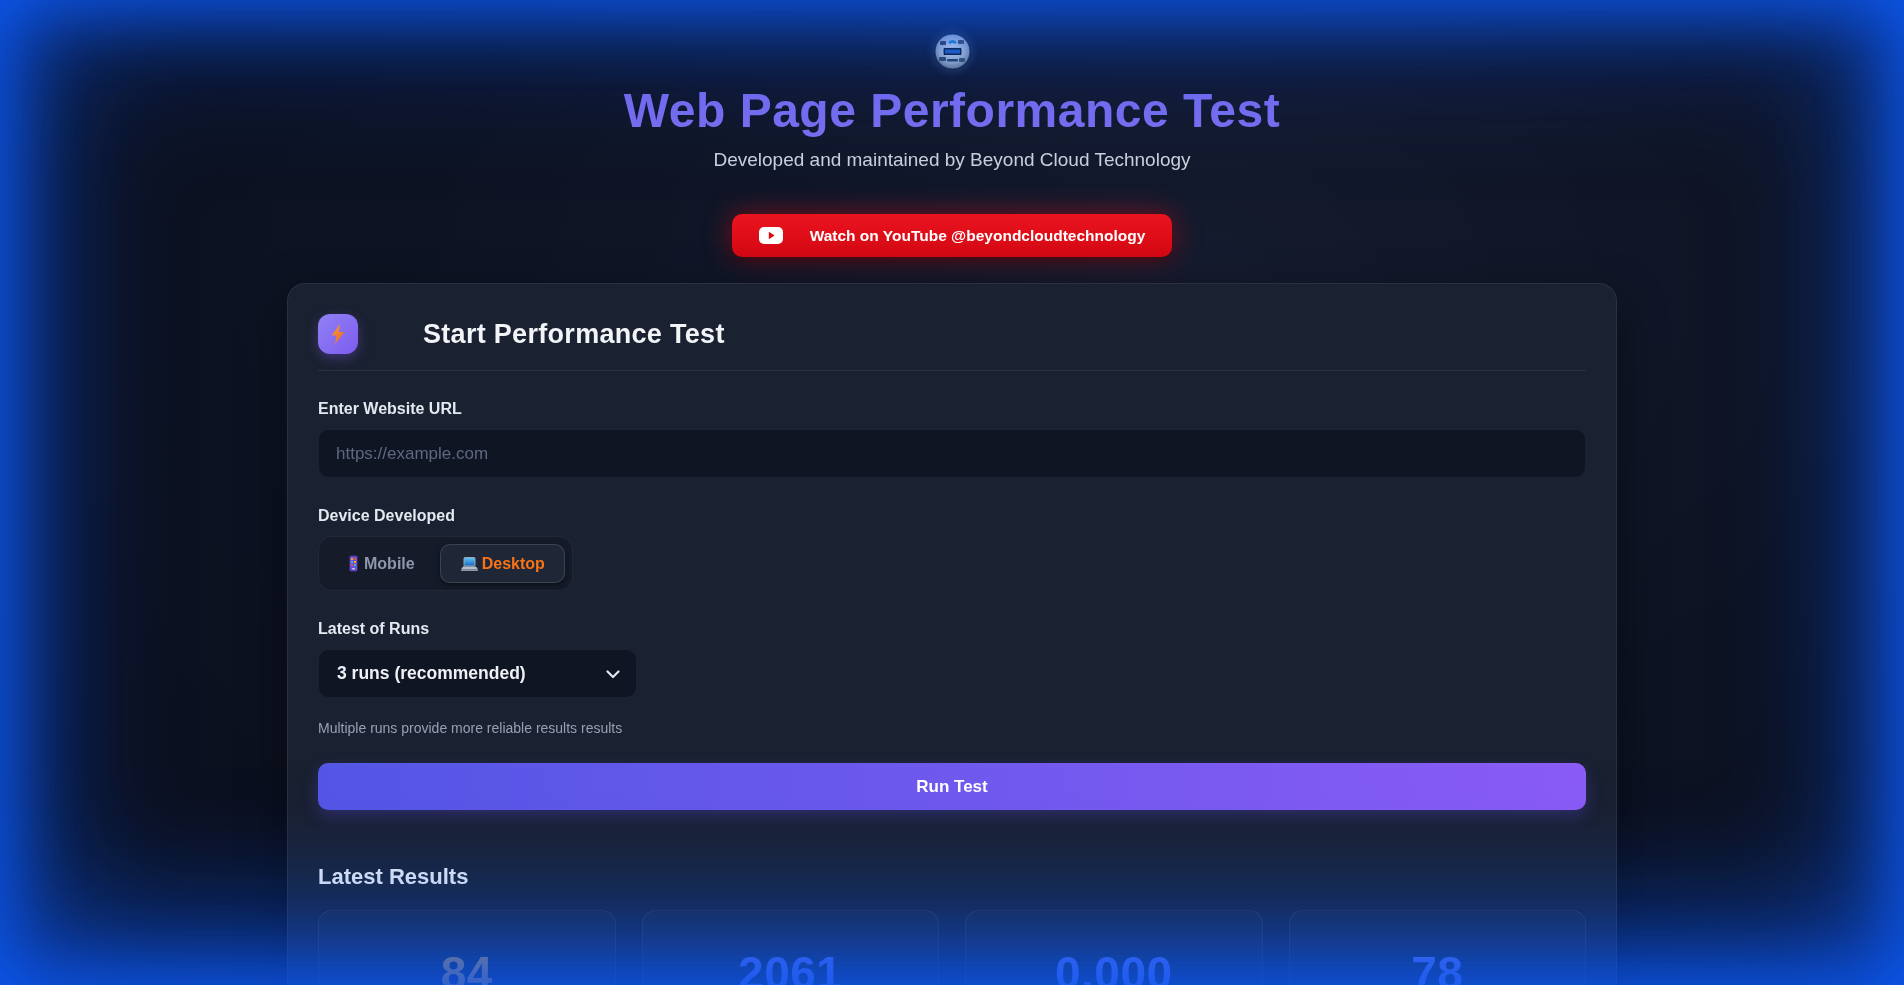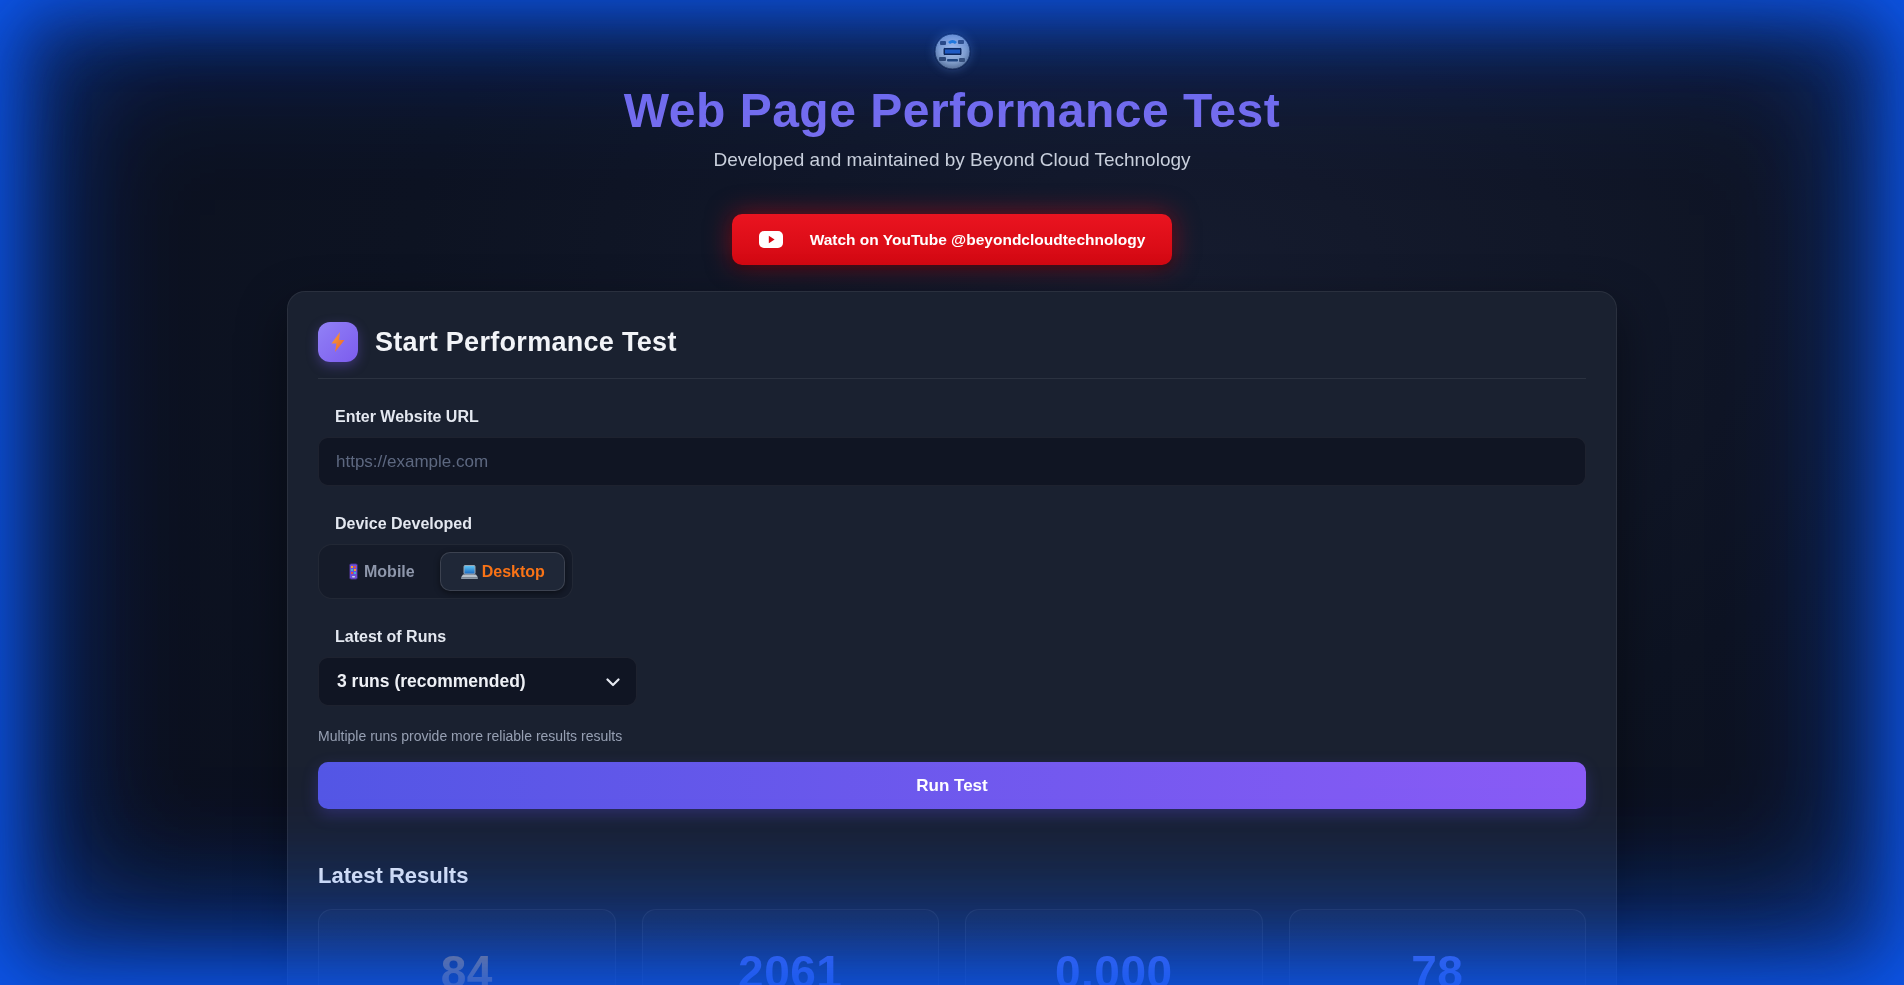--- a/index.html
+++ b/index.html
@@ -25,21 +25,21 @@
   }
   .logo { width: 37px; height: 37px; border-radius: 50%; overflow: hidden;
     box-shadow: 0 0 10px rgba(120,160,220,0.35); }
   .page-title {
     margin-top: 13px; font-size: 48px; font-weight: 800; letter-spacing: 0.5px;
     color: #7a6ff0; text-align: center;
   }
   .page-subtitle { margin-top: 11px; font-size: 19px; color: #ccd2dd; }
 
   .yt-btn {
-    margin-top: 43px; height: 51px; padding: 0 27px;
+    margin-top: 43px; height: 43px; padding: 0 27px;
     display: inline-flex; align-items: center; gap: 27px;
     background: linear-gradient(180deg, #ea1420 0%, #d30812 100%);
     border: none; border-radius: 10px; cursor: pointer;
     color: #ffffff; font-family: "Liberation Sans", sans-serif;
     font-size: 15.5px; font-weight: 700;
     box-shadow: 0 0 26px rgba(229, 9, 20, 0.5), 0 4px 10px rgba(0,0,0,0.4);
   }
   .yt-icon { display: inline-flex; }
 
   .card {
@@ -51,26 +51,26 @@
     box-shadow: 0 18px 50px rgba(0,0,0,0.45);
     align-self: center;
   }
   .card-header { display: flex; align-items: center; gap: 17px; }
   .bolt-badge {
     width: 40px; height: 40px; border-radius: 12px;
     background: linear-gradient(135deg, #9181f6 0%, #7c5cee 100%);
     display: flex; align-items: center; justify-content: center;
     box-shadow: 0 4px 12px rgba(124, 92, 238, 0.35);
   }
-  .card-title { font-size: 27px; font-weight: 800; color: #f2f4f8; letter-spacing: 0.3px; }
+  .card-title { font-size: 27px; font-weight: 800; color: #f2f4f8; letter-spacing: 0.3px; margin-left: 48px; }
   .divider { border: none; border-top: 1px solid rgba(255,255,255,0.08); margin-top: 16px; }
 
   .field-label {
     display: block; margin-top: 29px;
-    font-size: 16px; font-weight: 700; color: #e4e8f0; margin-left: 17px;
+    font-size: 16px; font-weight: 700; color: #e4e8f0;
   }
   .url-input {
     margin-top: 11px; width: 100%; height: 49px;
     background: #101523; border: 1px solid rgba(255,255,255,0.06);
     border-radius: 10px; padding: 0 17px;
     font-family: "Liberation Sans", sans-serif; font-size: 17px; color: #e5e8f0;
     outline: none;
   }
   .url-input::placeholder { color: #5d6880; }
 
@@ -96,21 +96,21 @@
   .select {
     margin-top: 11px; width: 319px; height: 49px;
     background: #101523; border: 1px solid rgba(255,255,255,0.06);
     border-radius: 10px; padding: 0 16px 0 18px;
     display: flex; align-items: center; justify-content: space-between;
     font-size: 17.5px; font-weight: 600; color: #eef0f5; cursor: pointer;
   }
   .help-text { margin-top: 22px; font-size: 14px; color: #97a0b3; }
 
   .run-btn {
-    margin-top: 18px; width: 100%; height: 47px;
+    margin-top: 27px; width: 100%; height: 47px;
     background: linear-gradient(90deg, #5457e5 0%, #8b5cf6 100%);
     border: none; border-radius: 10px; cursor: pointer;
     font-family: "Liberation Sans", sans-serif;
     font-size: 17px; font-weight: 700; color: #ffffff;
     box-shadow: 0 6px 16px rgba(90, 80, 230, 0.3);
   }
 
   .results-heading { margin-top: 54px; font-size: 22px; font-weight: 800; color: #f2f4f8; }
   .results-grid {
     margin-top: 20px;

